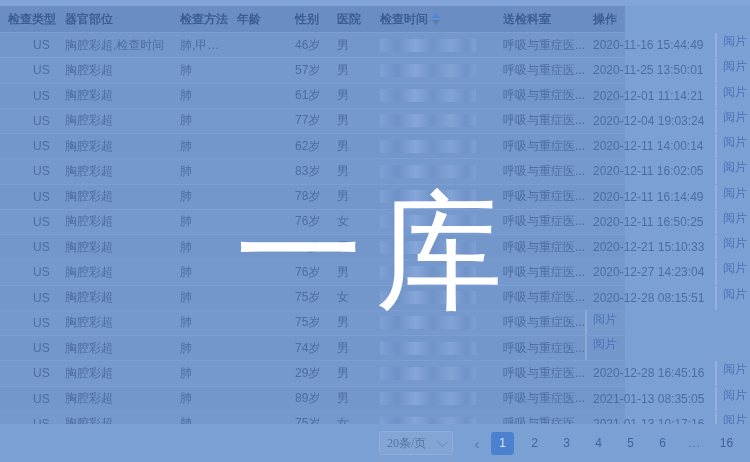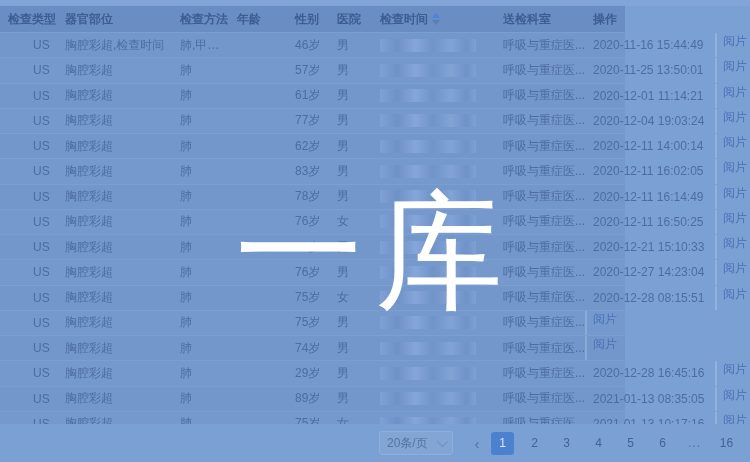--- a/index.html
+++ b/index.html
@@ -59,21 +59,21 @@
   .pagebar{
     position:absolute;left:0;right:0;bottom:0;height:38px;
     display:flex;align-items:center;justify-content:flex-end;
     padding-right:12px;box-sizing:border-box;background:#7BA0D4;
   }
   .size-select{
     display:flex;align-items:center;justify-content:space-between;
     width:74px;height:24px;box-sizing:border-box;
     border:1px solid #90AEDB;border-radius:3px;
     background:rgba(255,255,255,0.06);
-    padding:0 7px;margin-right:14px;cursor:pointer;
+    padding:0 7px;margin-right:14px;cursor:pointer;font-family:Liberation Serif, serif;
   }
   .size-select .lbl{font-size:12px;color:#53759F;white-space:nowrap;}
   .chev{
     width:7px;height:7px;border-right:1.5px solid #6F8FBE;border-bottom:1.5px solid #6F8FBE;
     transform:rotate(45deg) translateY(-2px);flex:none;margin-left:4px;
   }
   .prev-btn{
     border:none;background:transparent;color:#53759F;font-size:15px;
     width:20px;height:23px;line-height:21px;text-align:center;cursor:pointer;
     margin-right:4px;padding:0;

